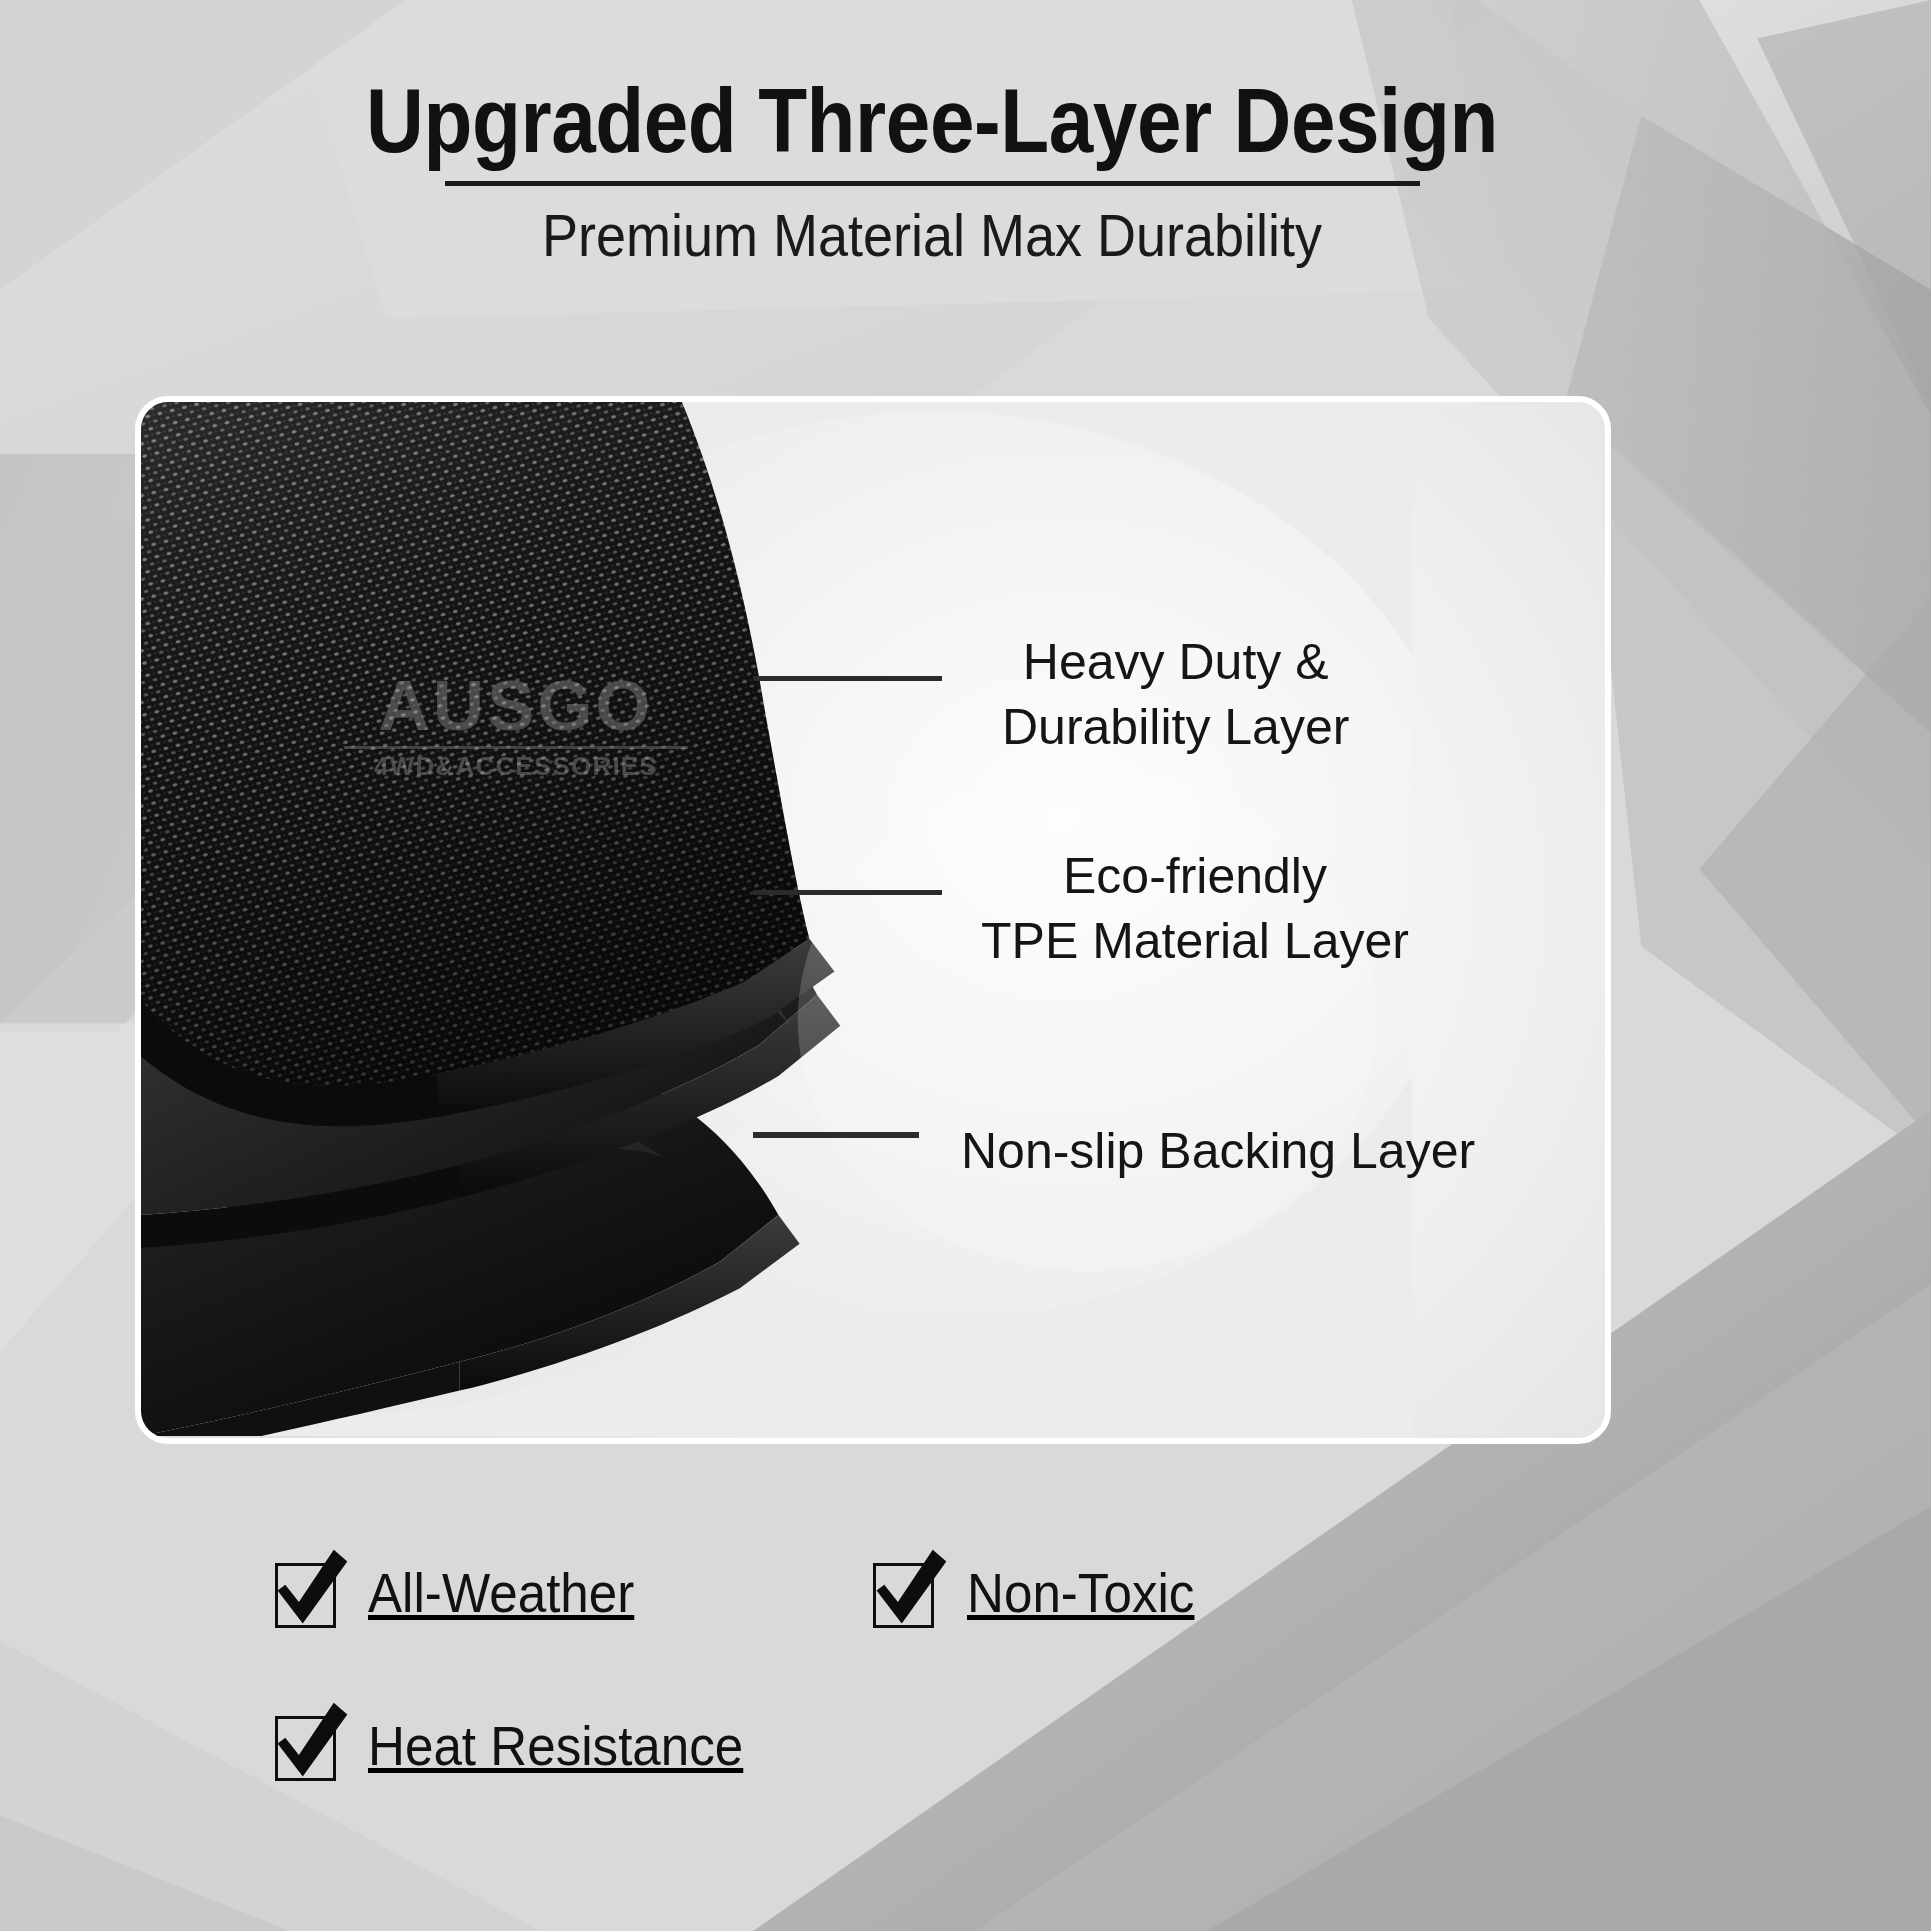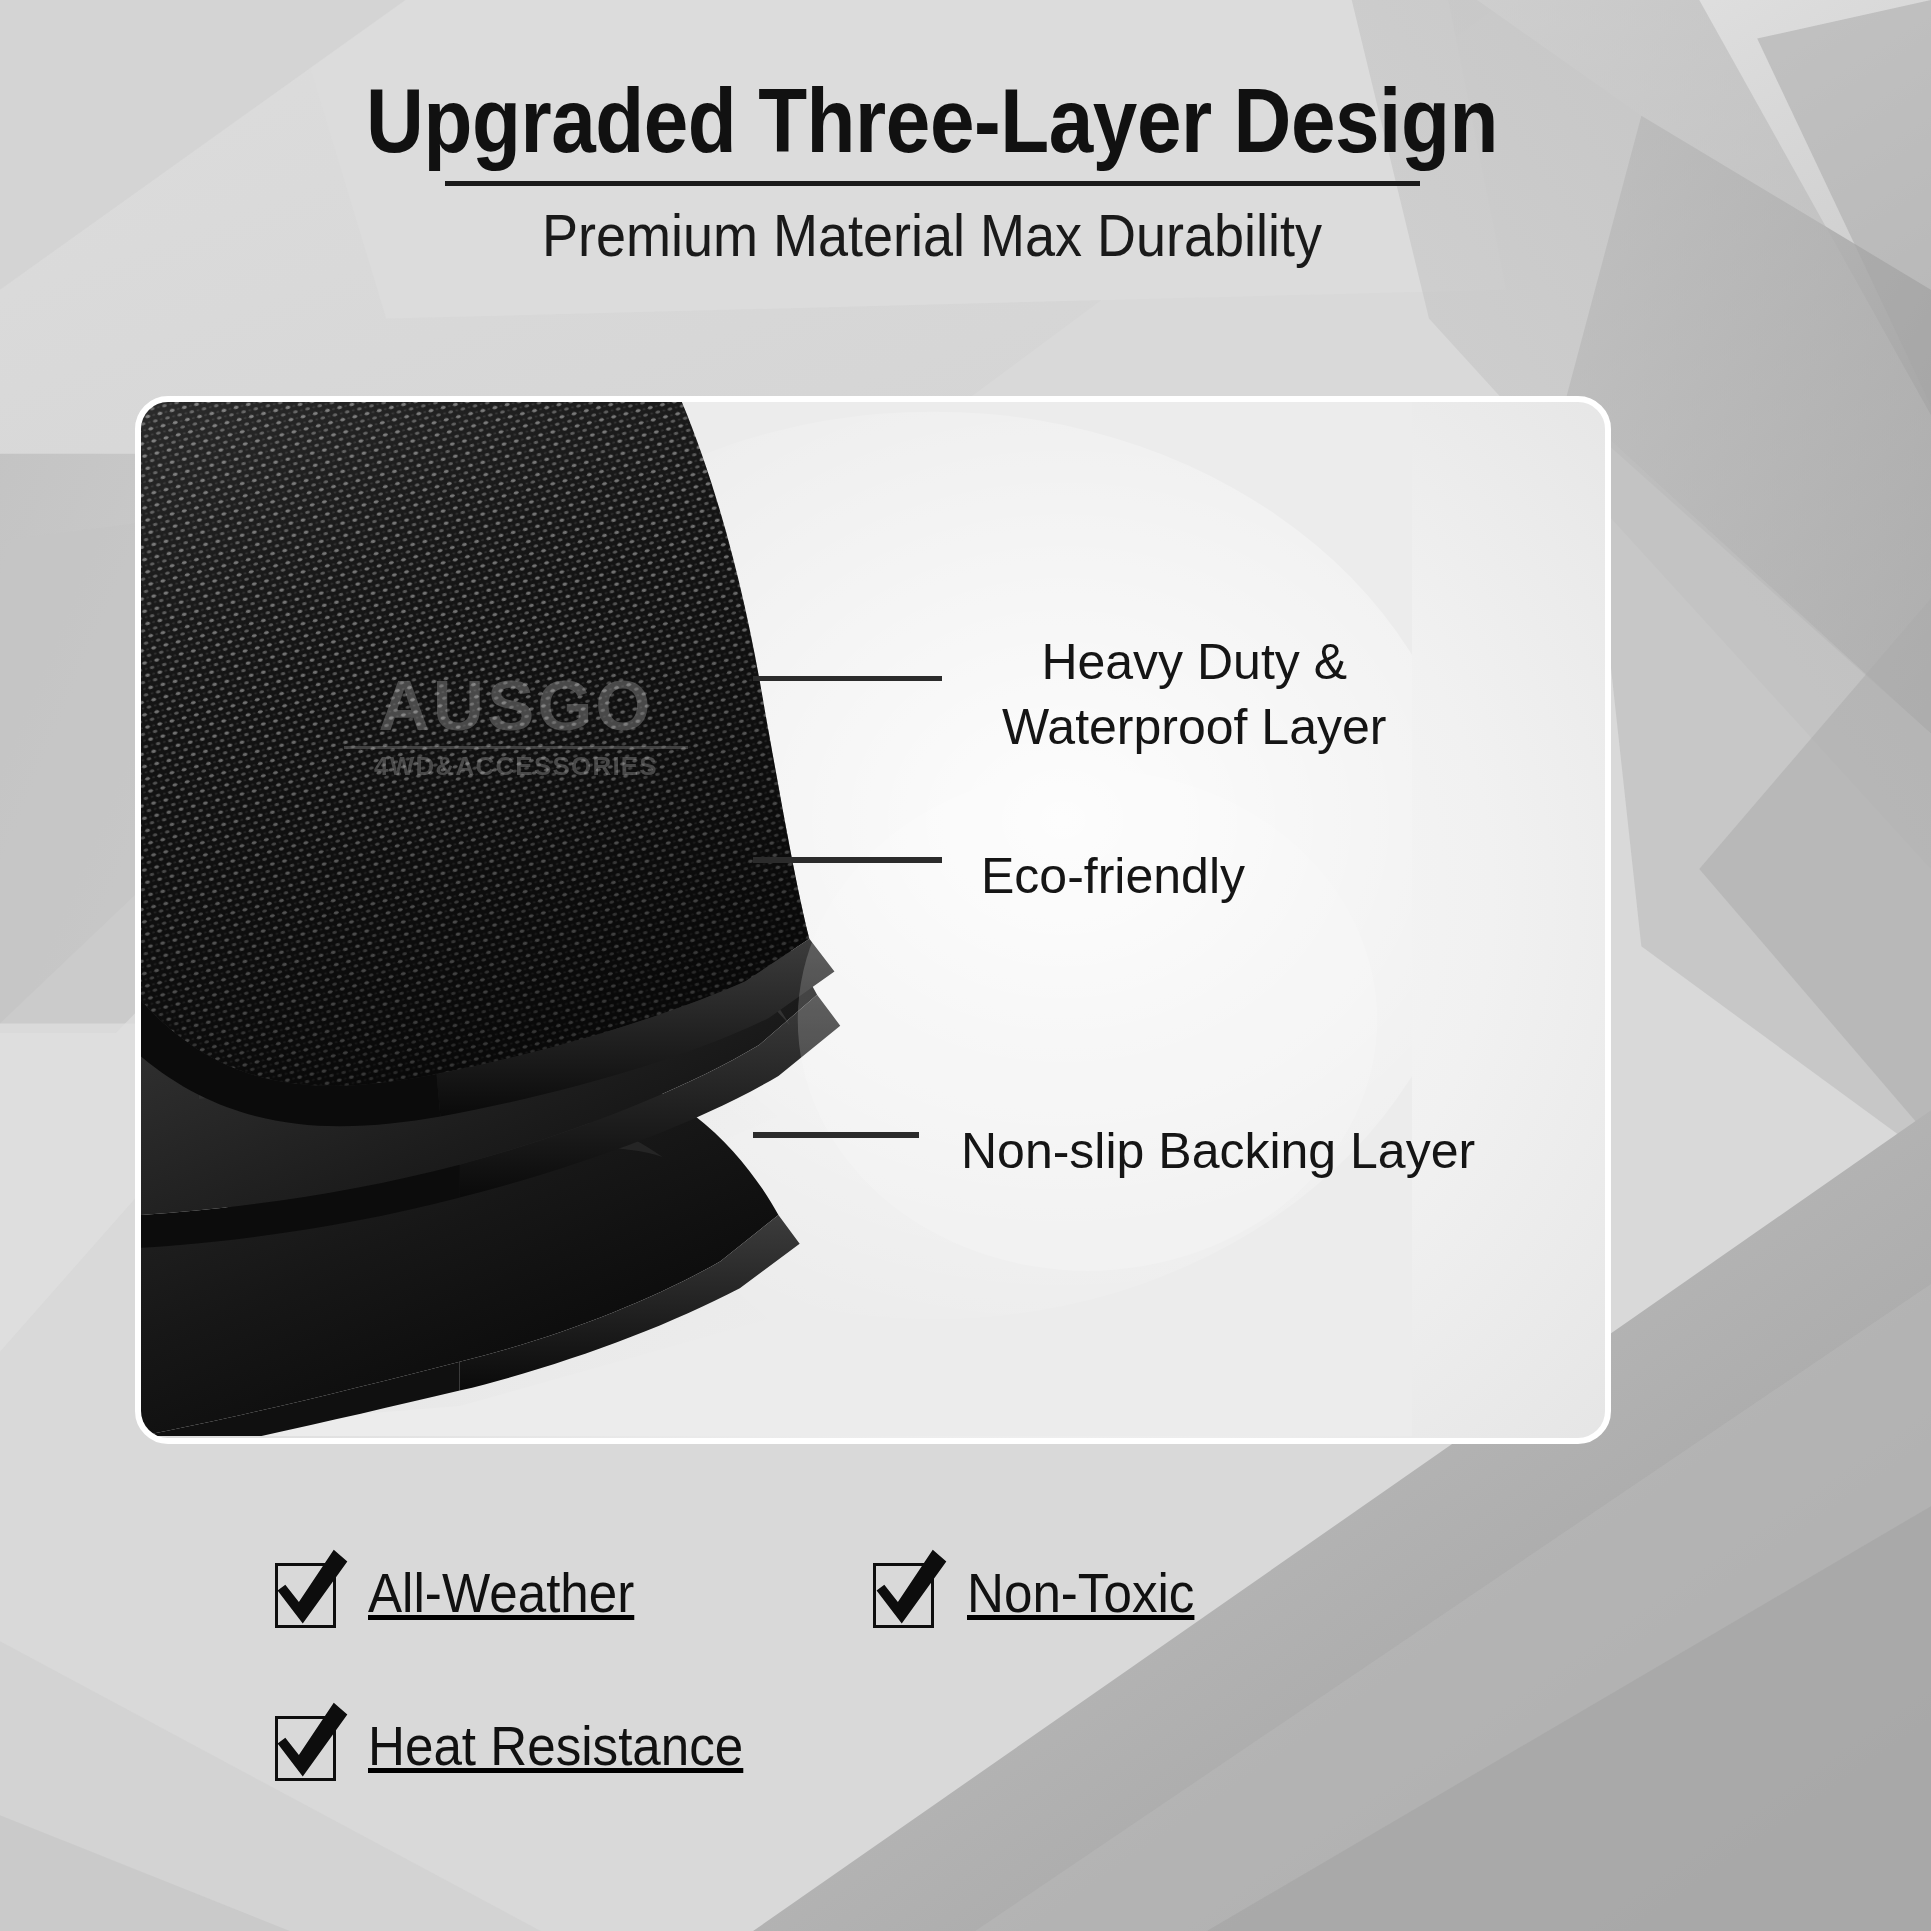--- a/index.html
+++ b/index.html
@@ -392,28 +392,29 @@
       <div class="wm-sub">4WD&amp;ACCESSORIES</div>
     </div>
 
   </div>
 </div>
 
 <div class="callout" id="callout-1">
   <div class="leader"></div>
   <div class="callout-text">
     <div>Heavy Duty &amp;</div>
-    <div>Waterproof Layer</div>
+    <div>Durability Layer</div>
   </div>
 </div>
 
 <div class="callout" id="callout-2">
   <div class="leader"></div>
   <div class="callout-text">
     <div>Eco-friendly</div>
+    <div>TPE Material Layer</div>
   </div>
 </div>
 
 <div class="callout" id="callout-3">
   <div class="leader"></div>
   <div class="callout-text">
     <div>Non-slip Backing Layer</div>
   </div>
 </div>
 

